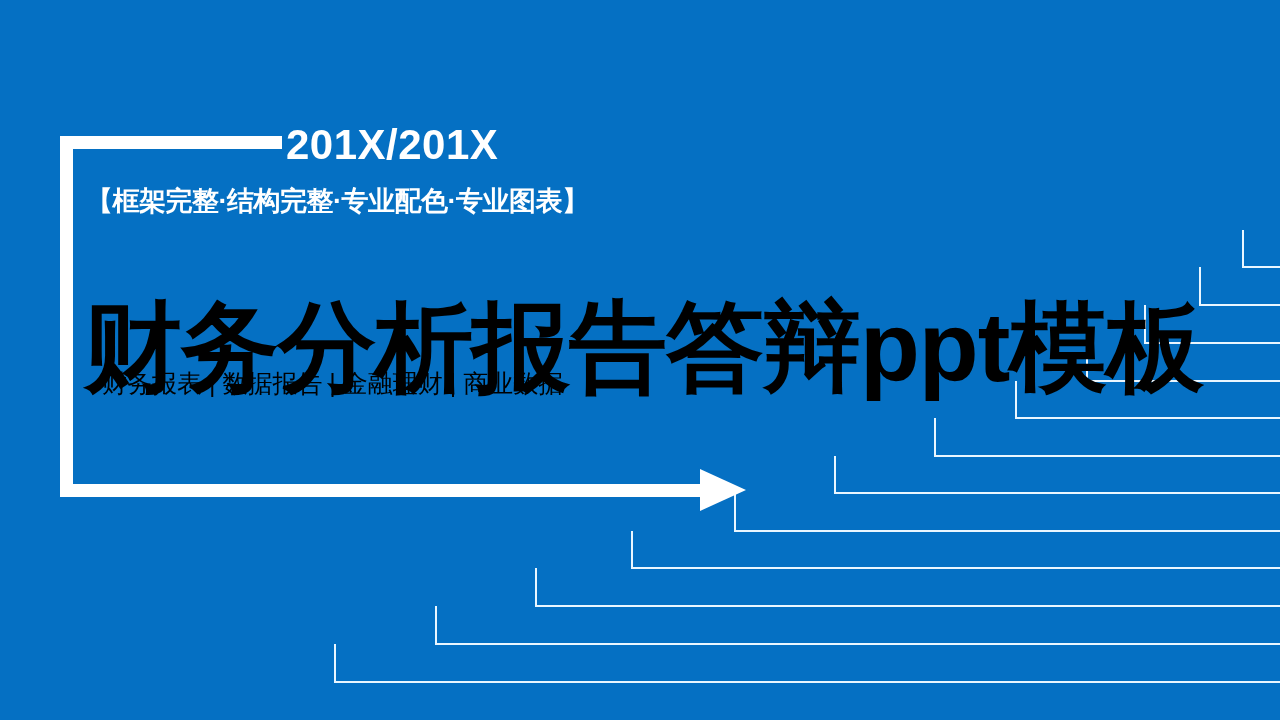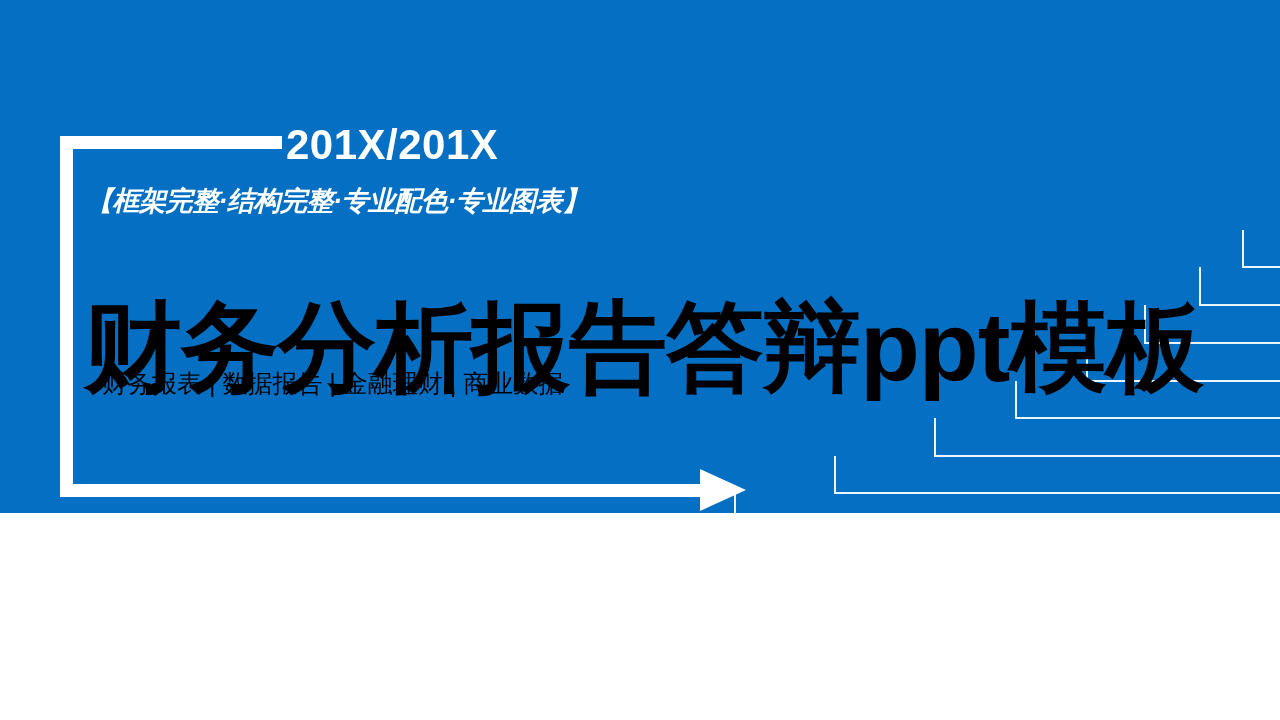--- a/index.html
+++ b/index.html
@@ -6,21 +6,21 @@
   html, body {
     margin: 0;
     padding: 0;
     background: #ffffff;
   }
   * { box-sizing: border-box; }
 
   .slide {
     position: relative;
     width: 1280px;
-    height: 513px;
+    height: 720px;
     overflow: hidden;
     background: #0570c3;
     font-family: "Liberation Sans", "DejaVu Sans", sans-serif;
     -webkit-font-smoothing: antialiased;
   }
 
   
   .stairs {
     position: absolute;
     left: 0; top: 0;
@@ -81,21 +81,20 @@
   .kicker {
     position: absolute;
     left: 86px;
     top: 186px;
     font-size: 27px;
     font-weight: bold;
     color: #ffffff;
     line-height: 1.15;
     letter-spacing: -0.5px;
     white-space: nowrap;
-    font-style: italic;
   }
 
   .headline {
     position: absolute;
     left: 84px;
     top: 232px;
     font-size: 98px;
     font-weight: bold;
     color: #000000;
     line-height: 1.02;

